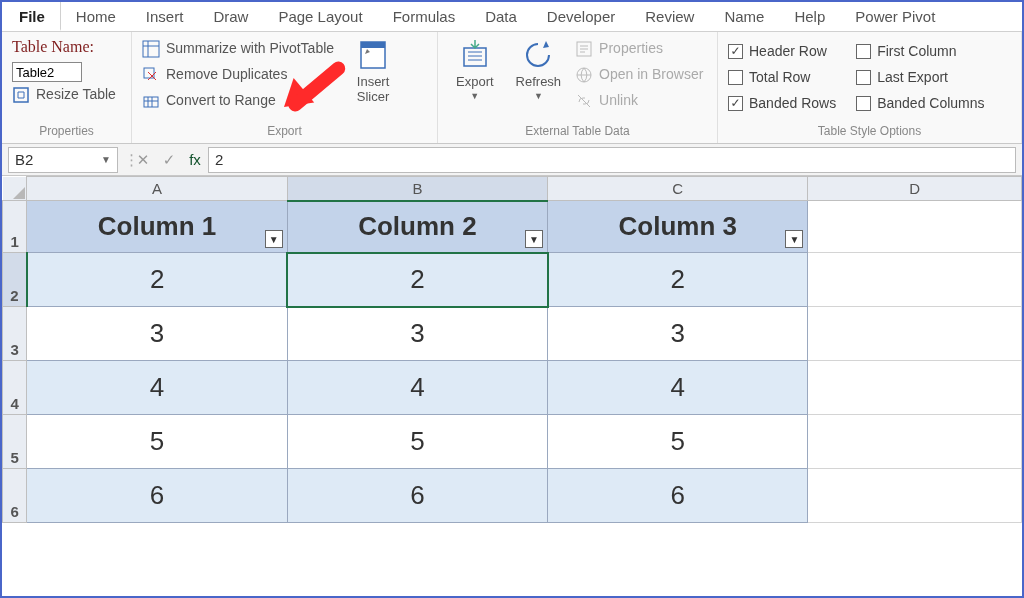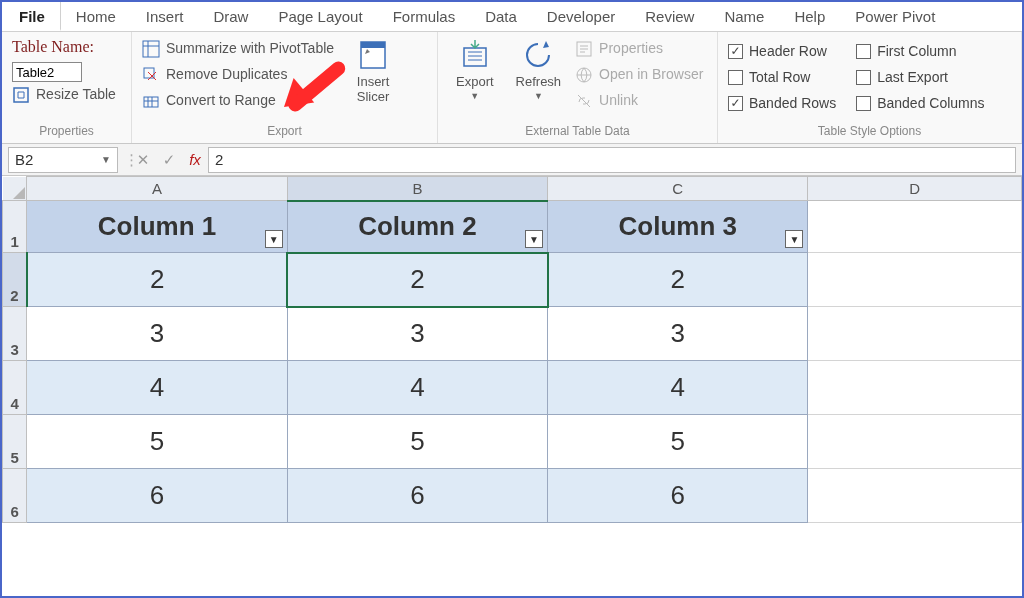--- a/index.html
+++ b/index.html
@@ -318,21 +318,21 @@
 </div>
 
 <div class="fbar">
   <div class="namebox">
     <span>B2</span>
     <span class="dd">▼</span>
   </div>
   <span class="fbar-divider">⋮</span>
   <span class="fbar-btn">✕</span>
   <span class="fbar-btn">✓</span>
-  <span class="fbar-btn" style="font-style:italic;color:#b91c1c;">fx</span>
+  <span class="fbar-btn" style="color:#14532d;">fx</span>
   <div class="fbar-input">
     <span>2</span>
   </div>
 </div>
 
 <div class="gridwrap">
 <table class="sheet">
   <colgroup>
     <col style="width:24px">
         <col class="colA">

